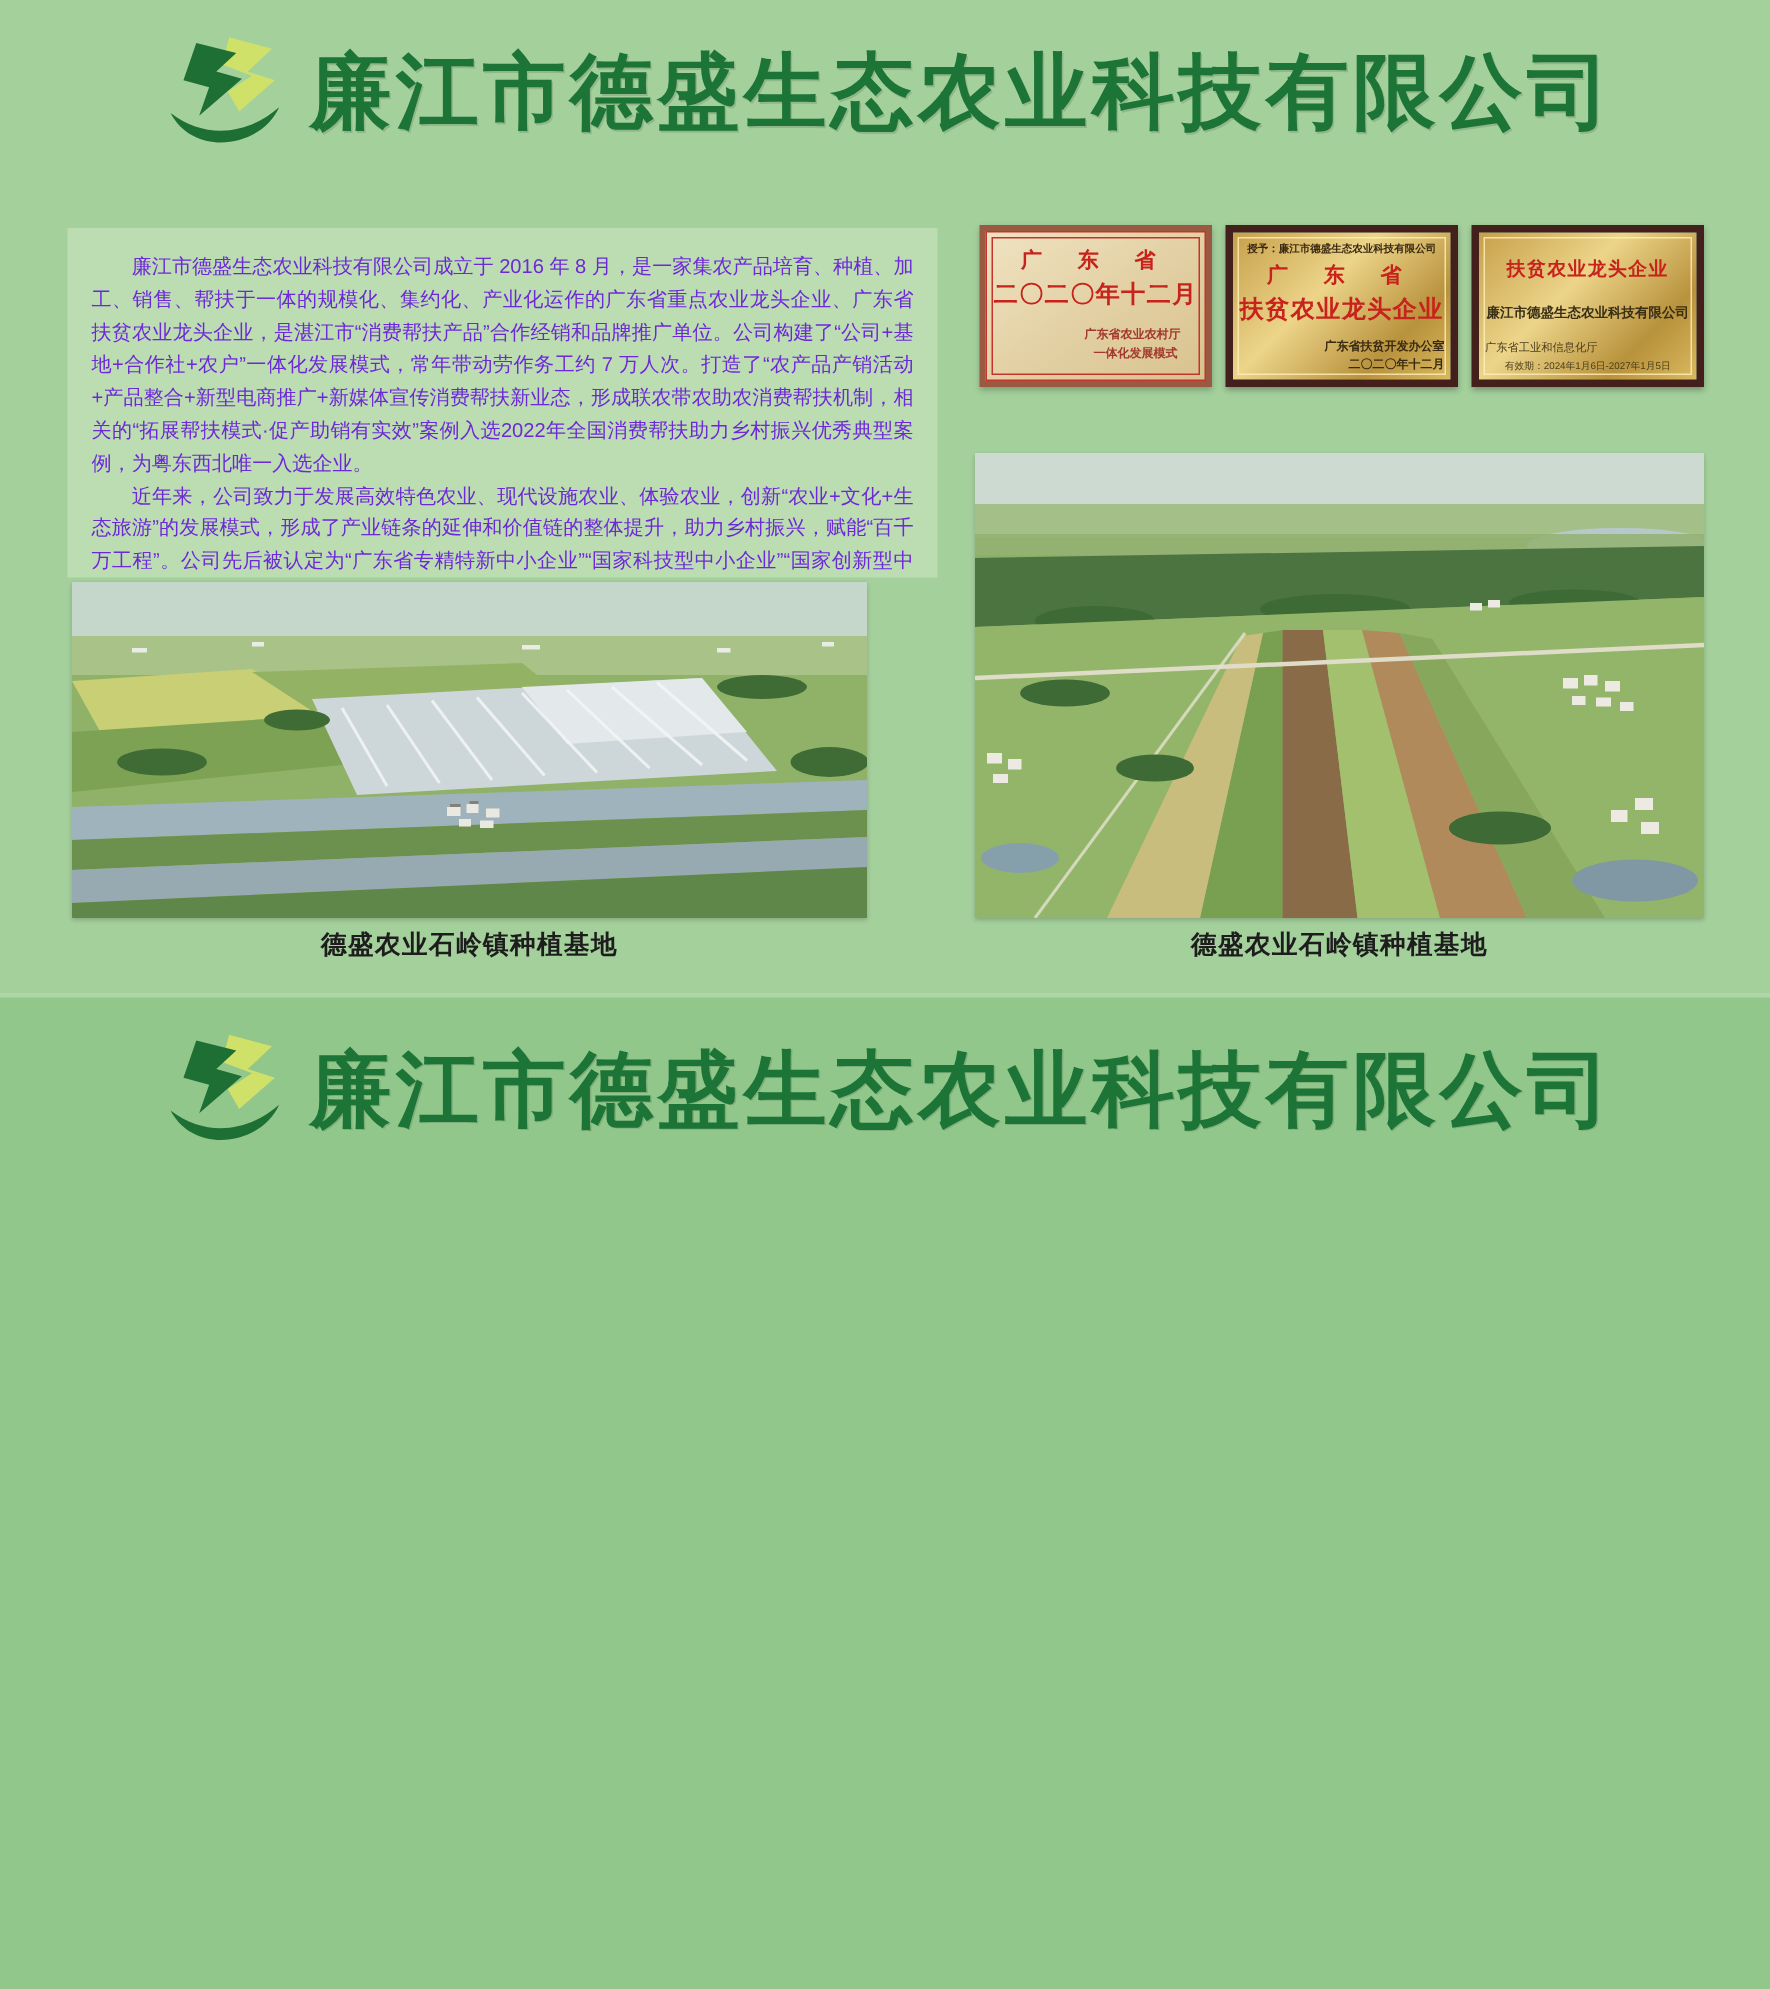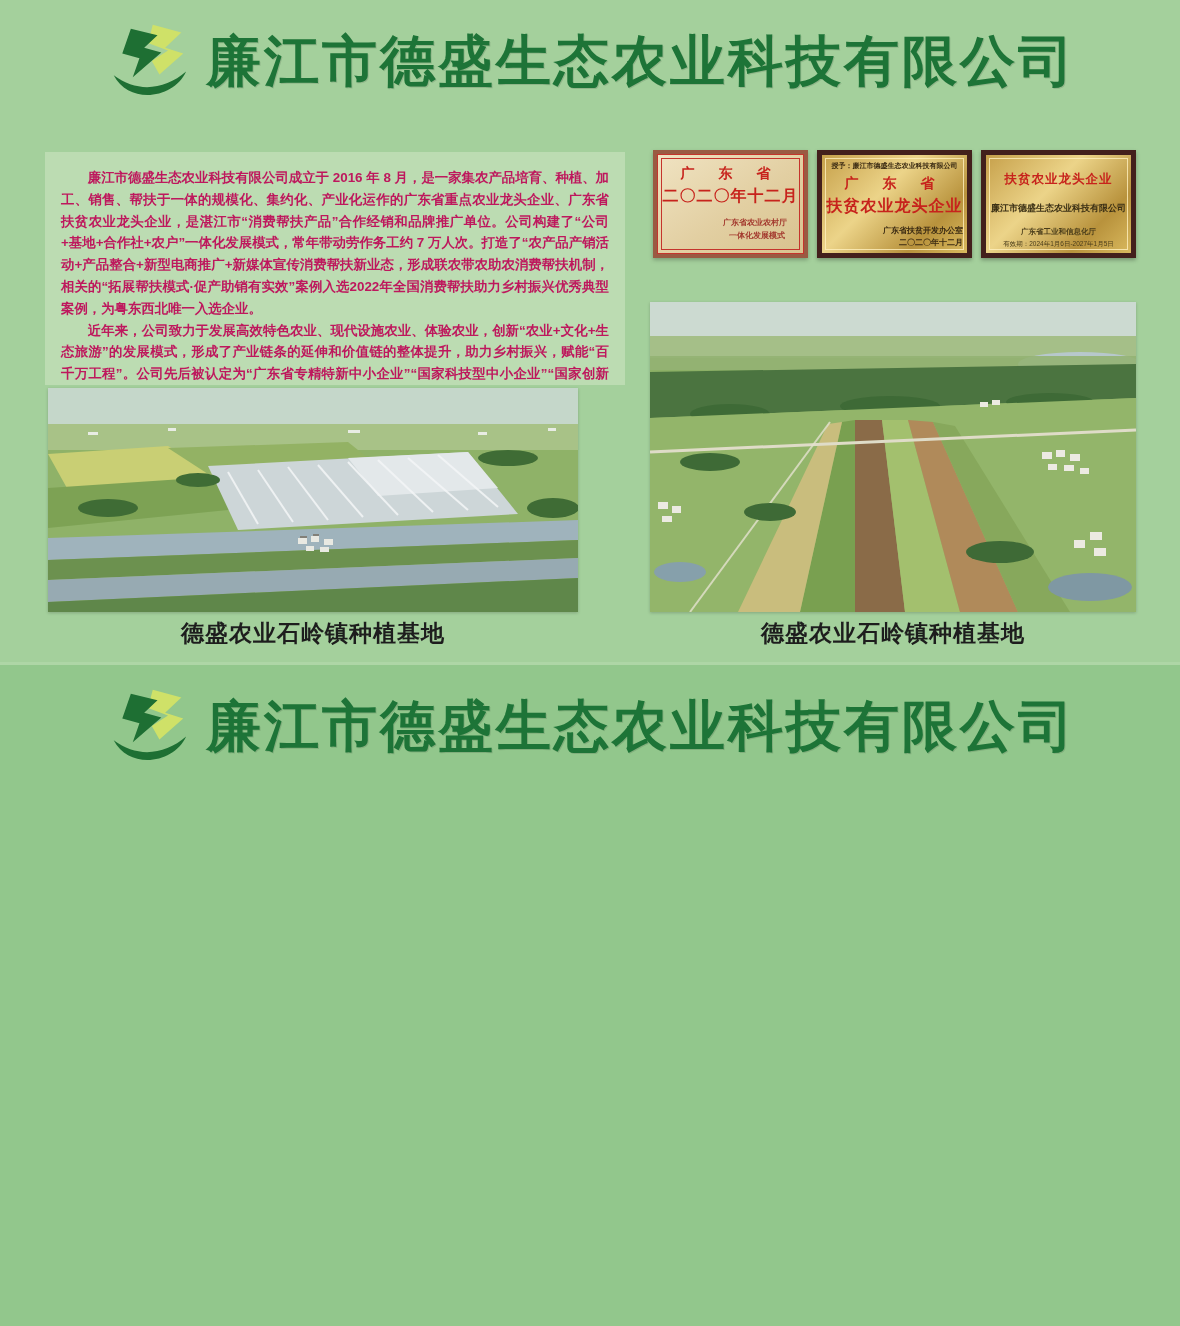--- a/index.html
+++ b/index.html
@@ -11,21 +11,21 @@
   
   .header{position:absolute;left:0;width:1180px;display:flex;justify-content:center;align-items:center;gap:14px;}
   .header-1{top:22px;}
   .header-2{top:22px;}
   .company-title{font-size:55px;font-weight:900;color:#1d7437;letter-spacing:3px;white-space:nowrap;
     text-shadow:1px 1px 0 rgba(0,0,0,0.12);}
   .logo{width:88px;height:80px;flex:0 0 auto;}
 
   
   .intro-box{position:absolute;left:45px;top:152px;width:580px;height:233px;background:#bcdcb2;
-    box-sizing:border-box;padding:15px 16px;color:#be185d;font-size:13.4px;line-height:21.8px;text-align:justify;font-weight:bold;}
+    box-sizing:border-box;padding:15px 16px;color:#6d28d9;font-size:13.4px;line-height:21.8px;text-align:justify;}
   .intro-box p{margin:0;text-indent:2em;}
 
   
   .plaques{position:absolute;left:653px;top:150px;width:487px;display:flex;gap:9px;}
   .plaque{width:155px;height:108px;box-sizing:border-box;flex:0 0 auto;}
   .plaque-1{border:4px solid #9a5a42;background:linear-gradient(145deg,#f0e3c2,#e2cfa2 55%,#d8c28e);box-shadow:0 2px 4px rgba(0,0,0,.25);}
   .plaque-1 .p-face{position:relative;width:100%;height:100%;box-sizing:border-box;border:1px solid #c5342c;padding:10px 4px 4px;}
   .plaque-1 .p-face::after{content:"";position:absolute;inset:3px;border:1px solid #c5342c;pointer-events:none;}
   .plaque-wood{border:5px solid #43201c;background:linear-gradient(135deg,#c6a04a,#ecd489 40%,#b8923c 75%,#d9b95e);box-shadow:0 2px 4px rgba(0,0,0,.3);}
   .plaque-wood .p-face{position:relative;width:100%;height:100%;box-sizing:border-box;padding:6px 4px 4px;}
@@ -33,29 +33,29 @@
   .p-title-top{text-align:center;font-size:14px;font-weight:800;letter-spacing:10px;color:#c7231c;}
   .p-title-main{text-align:center;font-size:16px;font-weight:900;letter-spacing:1px;color:#c7231c;margin-top:3px;white-space:nowrap;}
   .p-award-to{text-align:center;font-size:7px;font-weight:700;color:#3a2a12;margin-bottom:4px;white-space:nowrap;}
   .p-issuer{text-align:right;font-size:8px;font-weight:700;padding-right:12px;margin-top:10px;}
   .p-date{text-align:right;font-size:8px;font-weight:700;padding-right:14px;margin-top:2px;}
   .plaque-1 .p-issuer,.plaque-1 .p-date{color:#a3392e;}
   .plaque-2 .p-issuer,.plaque-2 .p-date{color:#3a2a12;padding-right:0;margin-top:8px;}
   .plaque-2 .p-date{margin-top:1px;}
   .plaque-3 .p-title-main{font-size:12.5px;margin-top:10px;}
   .p-company{text-align:center;font-size:9px;font-weight:800;color:#3a2f14;margin-top:14px;white-space:nowrap;}
-  .p-issuer-3{text-align:center;font-size:7.5px;font-weight:700;color:#4a3d1a;margin-top:12px;}
+  .p-issuer-3{font-size:7.5px;font-weight:400;color:#4a3d1a;margin-top:12px;}
   .p-validity{text-align:center;font-size:6.5px;color:#4a3d1a;margin-top:3px;}
 
   
   .photo{position:absolute;box-shadow:0 1px 3px rgba(0,0,0,.2);}
   .photo-left{left:48px;top:388px;width:530px;height:224px;}
   .photo-right{left:650px;top:302px;width:486px;height:310px;}
   .photo svg{display:block;}
-  .caption{position:absolute;top:618px;text-align:center;font-size:23px;font-weight:700;color:#1d1d1d;letter-spacing:1px;}
+  .caption{position:absolute;top:618px;text-align:center;font-size:17px;font-weight:700;color:#1d1d1d;letter-spacing:1px;}
   .caption-left{left:48px;width:530px;}
   .caption-right{left:650px;width:486px;}
 </style>
 </head>
 <body>
 
 <div class="poster">
 
   <div class="section-top">
 

